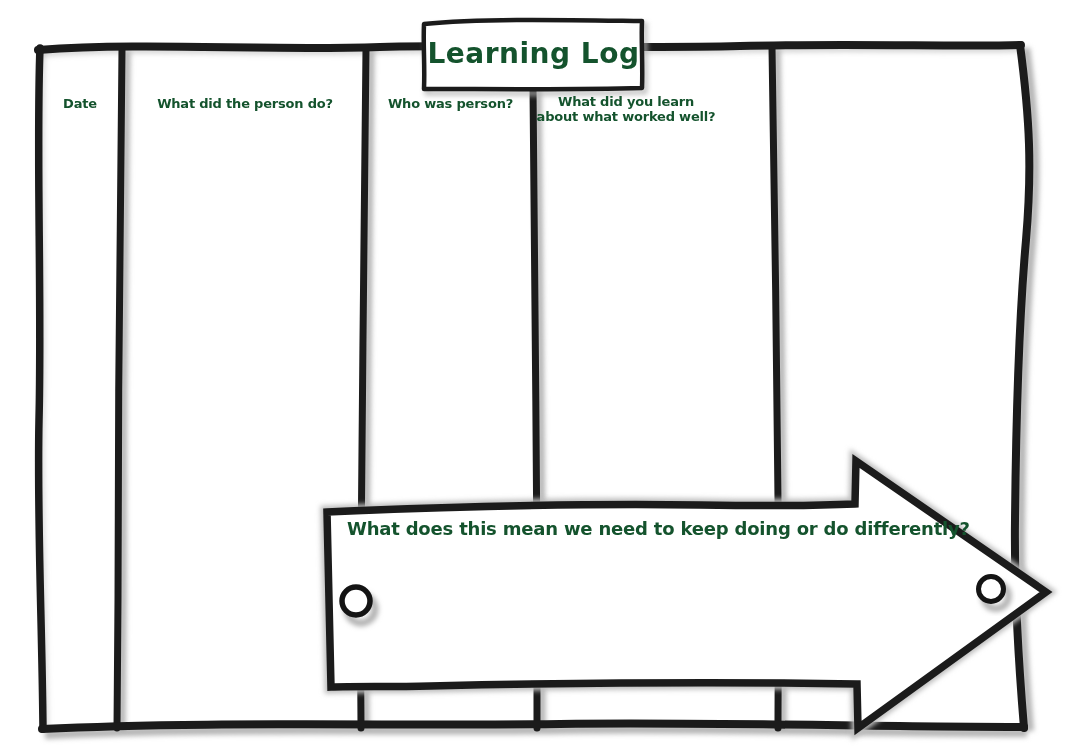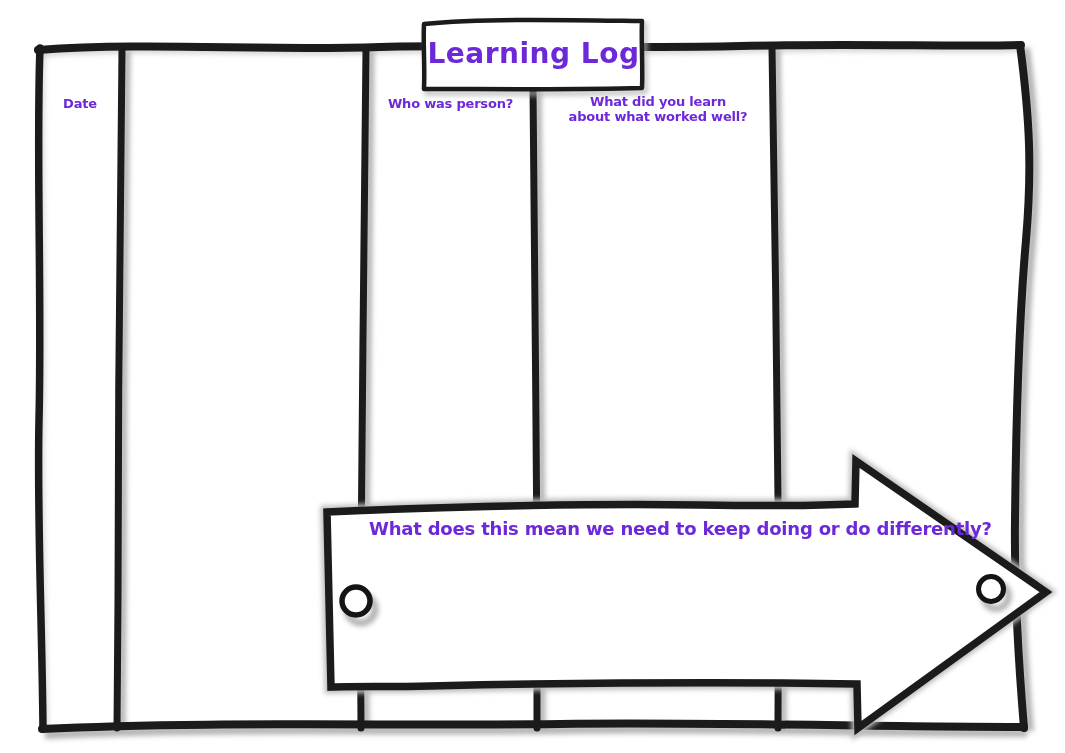--- a/index.html
+++ b/index.html
@@ -1,21 +1,21 @@
 <!DOCTYPE html>
 <html><head>
 <meta charset="utf-8">
 <style>
   html,body{margin:0;padding:0;background:#ffffff;}
   #stage{
     position:relative;width:1065px;height:753px;background:#ffffff;overflow:hidden;
     font-family:"DejaVu Sans",sans-serif;color:#161616;
   }
   #drawing{position:absolute;left:0;top:0;}
-  .txt{position:absolute;font-weight:bold;color:#6d28d9;}
+  .txt{position:absolute;font-weight:bold;color:#14532d;}
   .hdr{font-size:13px;line-height:1.12;text-align:center;letter-spacing:-0.2px;}
   .wrap2{white-space:pre-line;}
   .title{font-size:28px;text-align:center;letter-spacing:0.5px;}
   .arrow-q{font-size:18px;white-space:nowrap;text-align:left;letter-spacing:-0.2px;}
 </style>
 </head>
 <body>
 
 <div id="stage">
 
@@ -65,22 +65,23 @@
     <g>
       <circle cx="996" cy="596" r="12.5" fill="none" stroke="#b0b0b0" stroke-width="6.5" filter="url(#soft)"></circle>
       <circle cx="991" cy="589" r="12.5" fill="#ffffff" stroke="#141414" stroke-width="5"></circle>
     </g>
   </svg>
 
   <div class="txt title" style="left:425px;top:37px;width:217px;">Learning Log</div>
 
   <div class="txt hdr" style="left:40px;top:97px;width:80px;">Date</div>
 
+  <div class="txt hdr" style="left:124px;top:97px;width:242px;">What did the person do?</div>
 
   <div class="txt hdr" style="left:368px;top:97px;width:165px;">Who was person?</div>
 
-  <div class="txt hdr wrap2" style="left:540px;top:95px;width:236px;">What did you learn
+  <div class="txt hdr wrap2" style="left:508px;top:95px;width:236px;">What did you learn
 about what worked well?</div>
 
 
-  <div class="txt arrow-q" style="left:347px;top:518px;width:560px;margin-left:22px;">What does this mean we need to keep doing or do differently?</div>
+  <div class="txt arrow-q" style="left:347px;top:518px;width:560px;">What does this mean we need to keep doing or do differently?</div>
 
 </div>
 
 </body></html>

